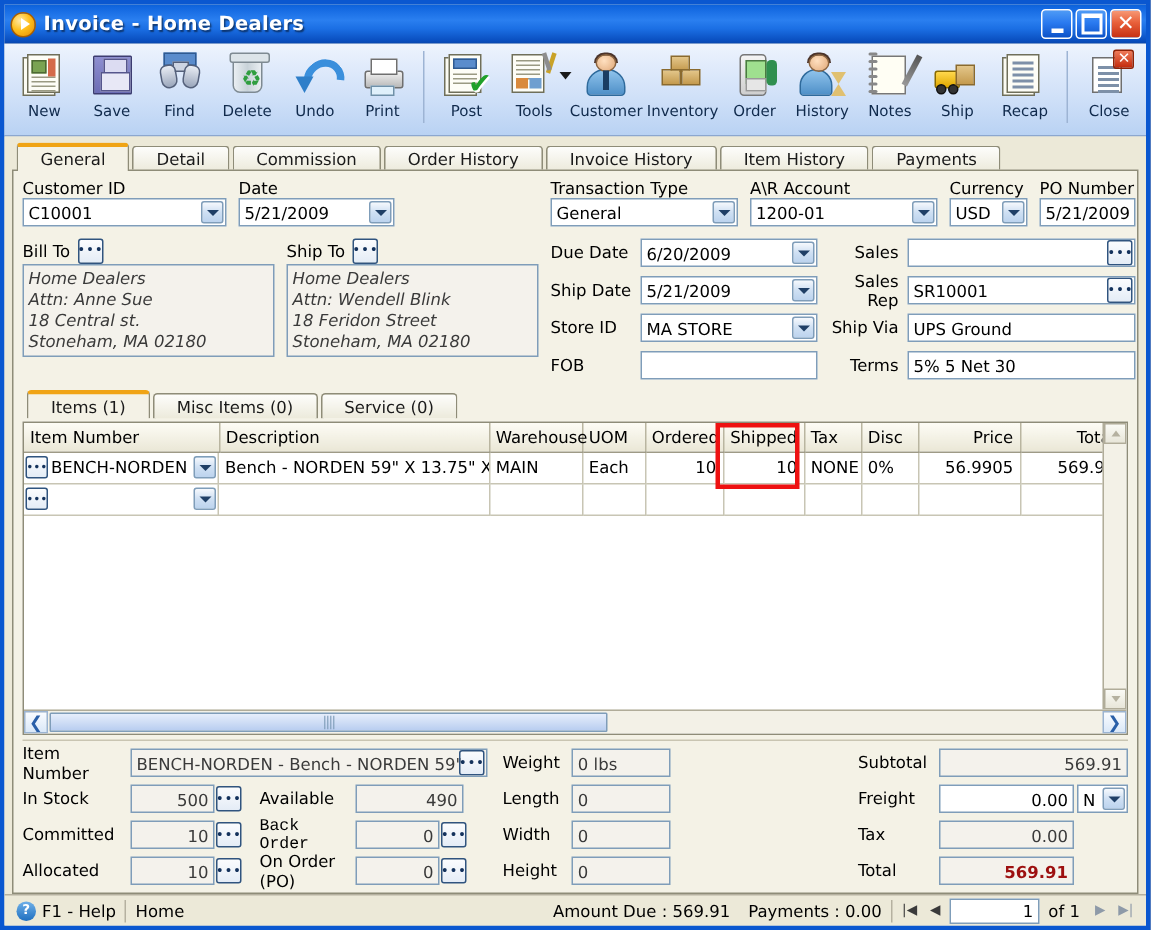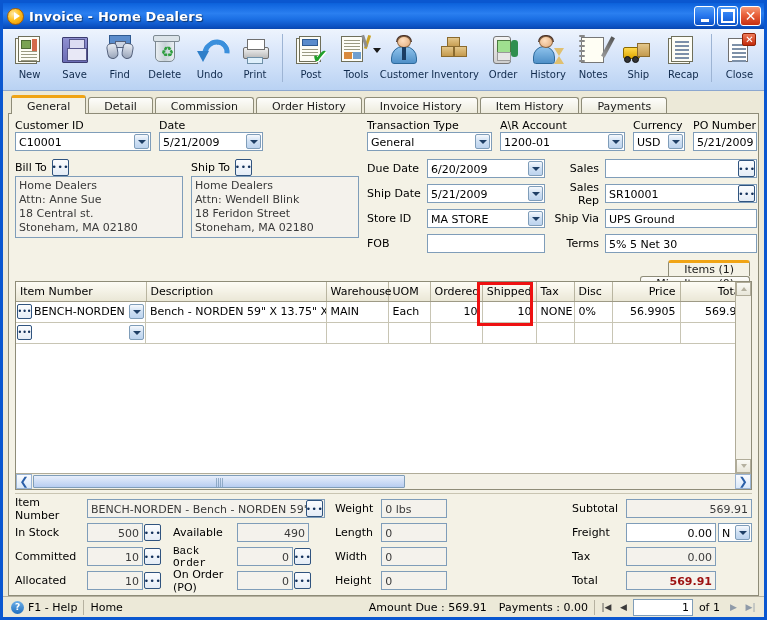--- a/index.html
+++ b/index.html
@@ -206,21 +206,21 @@
     width: 17px; height: 17px; flex: 0 0 17px;
     background: linear-gradient(to bottom,#fbfcfe,#e4ecf6);
     border: 1px solid #30547f; border-radius: 2px;
     display: flex; align-items: center; justify-content: center;
     font-size: 9px; color: #14325c; letter-spacing:0.5px; line-height:6px;
   }
   .sel { background: #316ac5; color: #fff; padding: 0 1px; }
   .addrbox {
     height: 62px; background: #f4f2ec; border: 1px solid #7f9db9;
     font-size: 11px; color: #3a3a3a; padding: 2px 3px; line-height: 14px;
-    position: relative; overflow: hidden;
+    position: relative; overflow: hidden; font-style: italic;
   }
   .sbbtn {
     height: 14px; background: linear-gradient(to bottom,#f6f9fd,#cfe0f3);
     border: 1px solid #7f9db9; display:flex;align-items:center;justify-content:center;
   }
   .sbbtn.up:after{content:"";width:0;height:0;border-left:3px solid transparent;border-right:3px solid transparent;border-bottom:4px solid #2a4f7d;}
   .sbbtn.dn:after{content:"";width:0;height:0;border-left:3px solid transparent;border-right:3px solid transparent;border-top:4px solid #2a4f7d;}
   
   .gridwrap {
     flex: 1 1 auto; border: 1px solid #8e8c78; background: #fff;
@@ -647,21 +647,21 @@
                 <span class="dlbl" style="width:58px;text-align:right;padding-right:6px;">Terms</span>
                 <span class="fld" style="flex:1;">
                     <span>5% 5 Net 30</span>
                   </span>
               </div>
             </div>
           </div>
         </div>
       </div>
 
-      <div class="tabstrip" style="margin-top:6px;flex-direction:column;">
+      <div class="tabstrip" style="margin-top:6px;">
         <div class="tab active">Items (1)</div>
         <div class="tab">Misc Items (0)</div>
         <div class="tab">Service (0)</div>
       </div>
 
       <div class="gridwrap">
         <div style="margin-right:16px;">
           <table class="gtable">
             <colgroup>
               <col style="width:130px">

